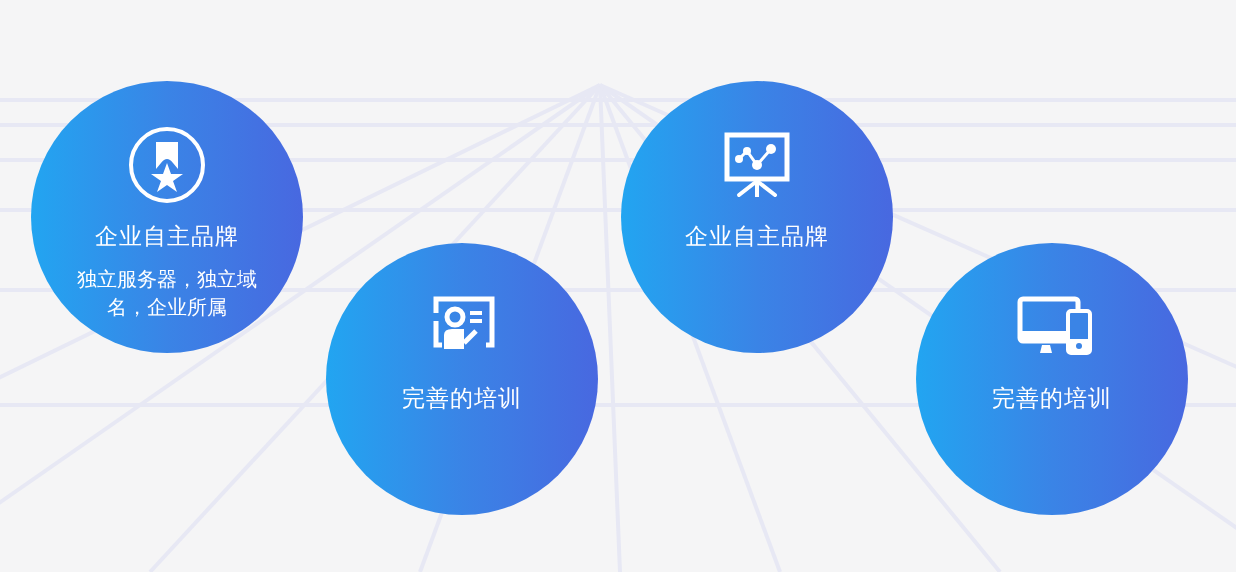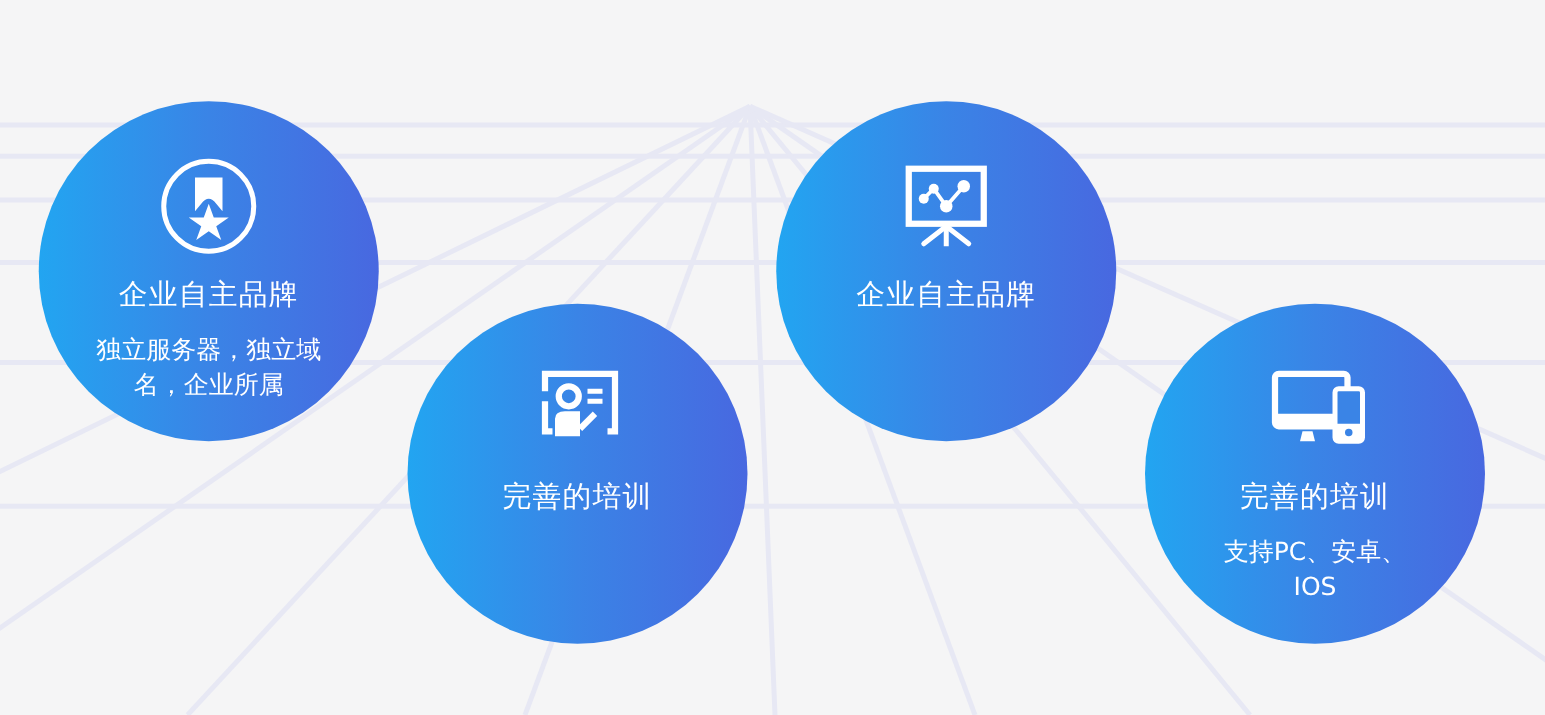--- a/index.html
+++ b/index.html
@@ -76,14 +76,13 @@
 <div class="circle" style="left:916px;top:243px;">
   <svg class="icon" viewBox="0 0 80 80">
     <rect x="8" y="12" width="58" height="42" rx="3" fill="none" stroke="#fff" stroke-width="5"></rect>
     <rect x="8" y="44" width="58" height="10" fill="#fff"></rect>
     <polygon points="30,58 38,58 40,66 28,66" fill="#fff"></polygon>
     <rect x="56" y="24" width="22" height="42" rx="3" fill="#3a84e6" stroke="#fff" stroke-width="4"></rect>
     <rect x="56" y="52" width="22" height="14" fill="#fff"></rect>
     <circle cx="67" cy="59" r="3" fill="#3a84e6"></circle>
   </svg>
   <div class="title">完善的培训</div>
-  <div class="desc">支持PC、安卓、IOS</div>
 </div>
 
 </body></html>

